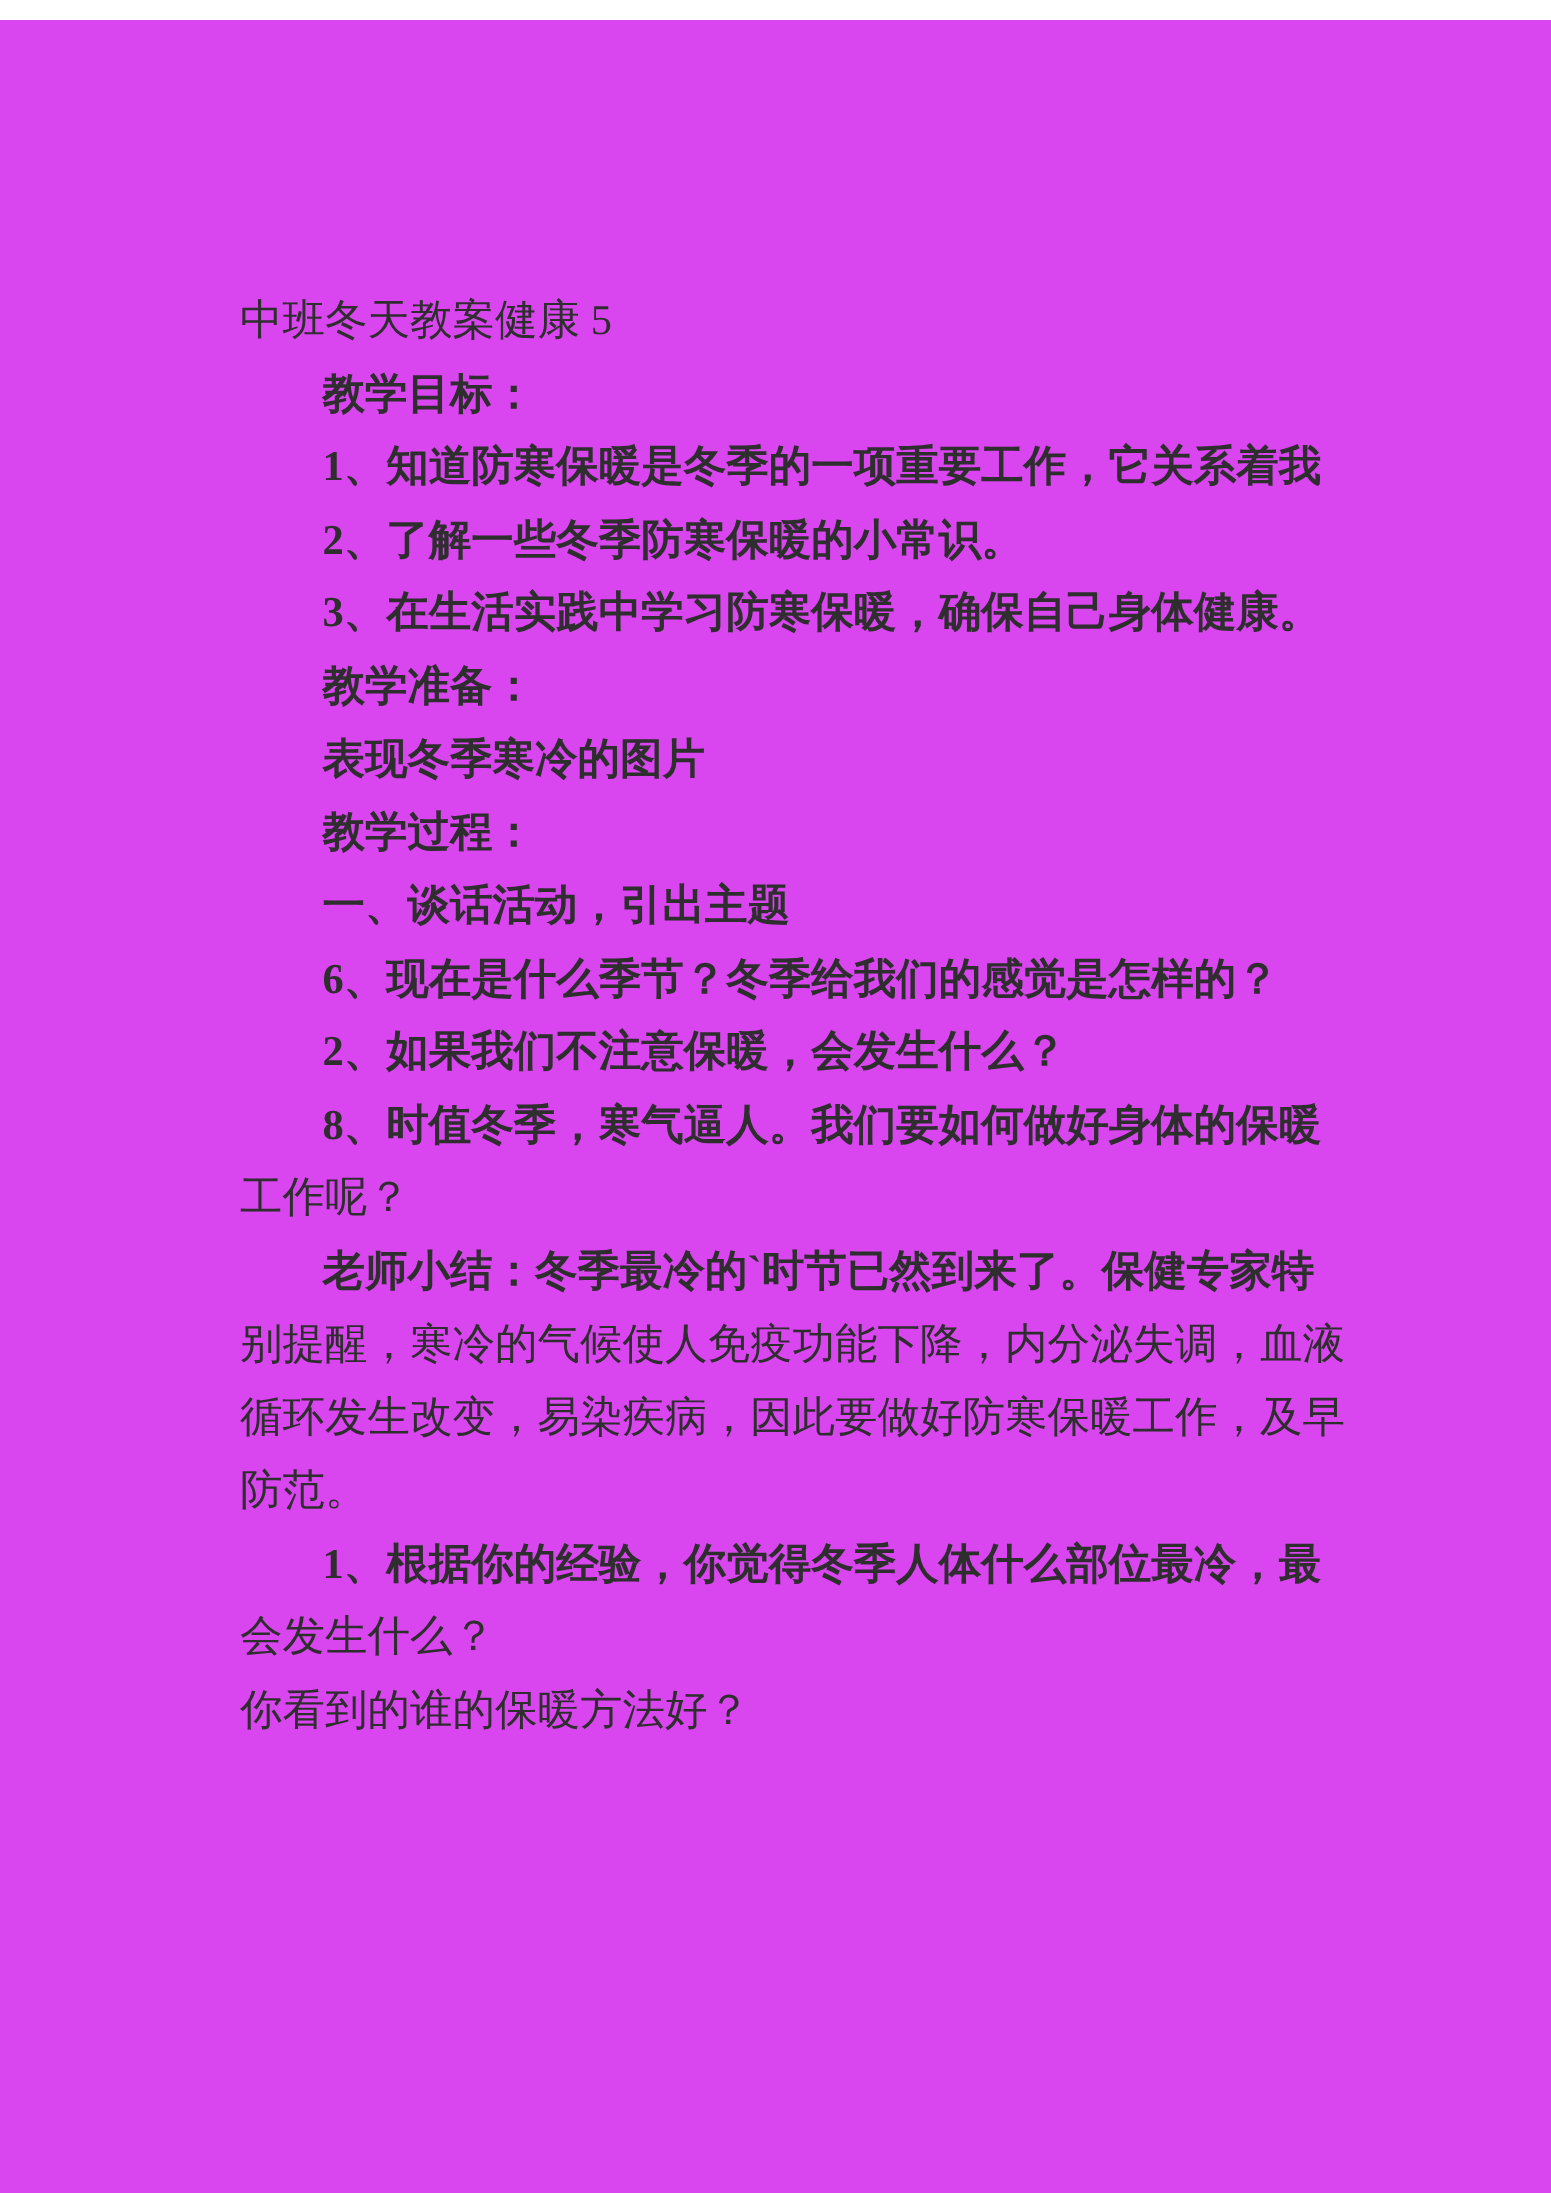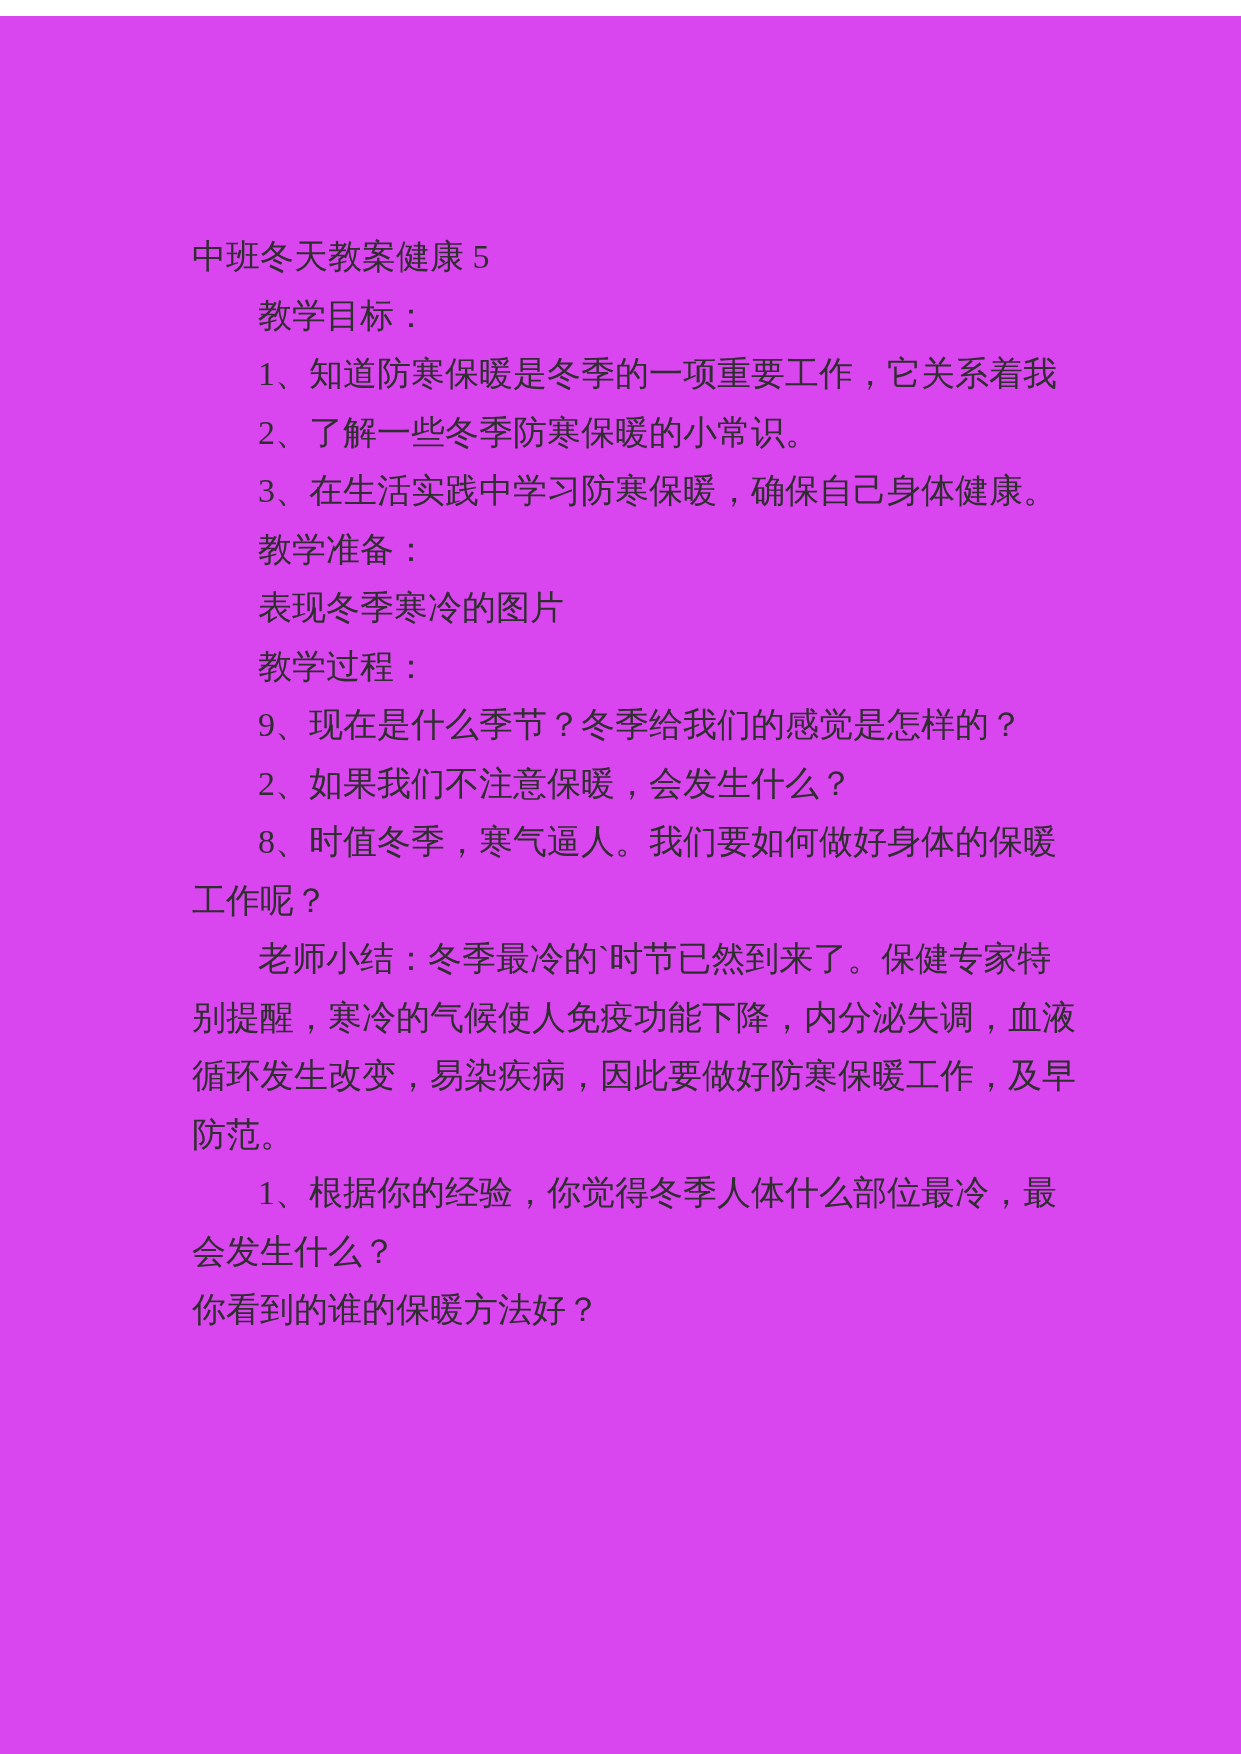--- a/index.html
+++ b/index.html
@@ -32,36 +32,38 @@
     font-weight: normal;
     color: #2e2e2e;
     text-align: left;
     white-space: nowrap;
   }
   .line {
     height: 58.5px;
   }
   .line.ind {
     text-indent: 66px;
+    font-weight: bold;
   }
 </style>
 </head>
 <body>
 
 <div class="page">
   <main class="doc">
     <div class="line">中班冬天教案健康 5</div>
     <div class="line ind">教学目标：</div>
     <div class="line ind">1、知道防寒保暖是冬季的一项重要工作，它关系着我</div>
     <div class="line ind">2、了解一些冬季防寒保暖的小常识。</div>
     <div class="line ind">3、在生活实践中学习防寒保暖，确保自己身体健康。</div>
     <div class="line ind">教学准备：</div>
     <div class="line ind">表现冬季寒冷的图片</div>
     <div class="line ind">教学过程：</div>
-    <div class="line ind">9、现在是什么季节？冬季给我们的感觉是怎样的？</div>
+    <div class="line ind">一、谈话活动，引出主题</div>
+    <div class="line ind">6、现在是什么季节？冬季给我们的感觉是怎样的？</div>
     <div class="line ind">2、如果我们不注意保暖，会发生什么？</div>
     <div class="line ind">8、时值冬季，寒气逼人。我们要如何做好身体的保暖</div>
     <div class="line">工作呢？</div>
     <div class="line ind">老师小结：冬季最冷的`时节已然到来了。保健专家特</div>
     <div class="line">别提醒，寒冷的气候使人免疫功能下降，内分泌失调，血液</div>
     <div class="line">循环发生改变，易染疾病，因此要做好防寒保暖工作，及早</div>
     <div class="line">防范。</div>
     <div class="line ind">1、根据你的经验，你觉得冬季人体什么部位最冷，最</div>
     <div class="line">会发生什么？</div>
     <div class="line">你看到的谁的保暖方法好？</div>

